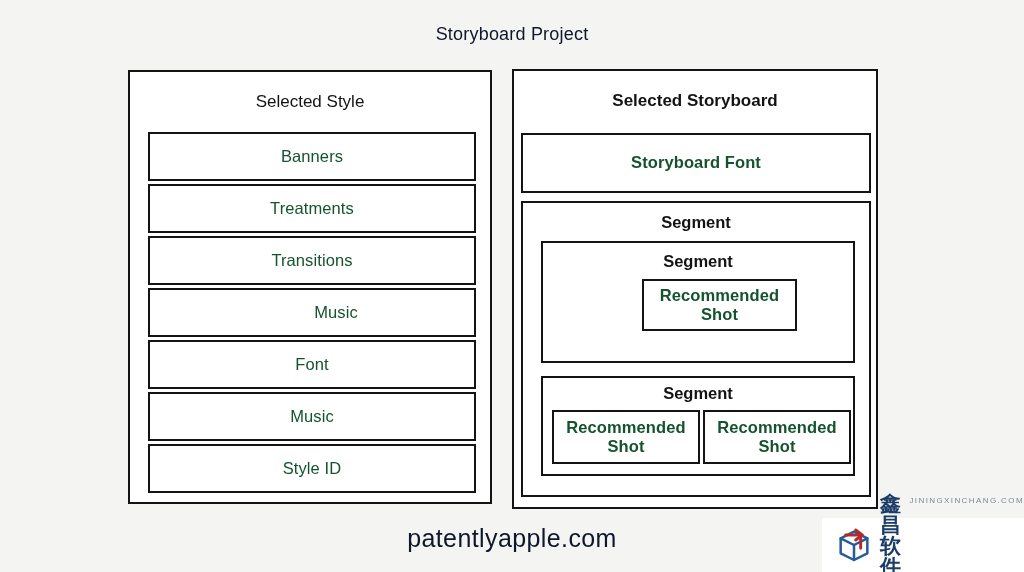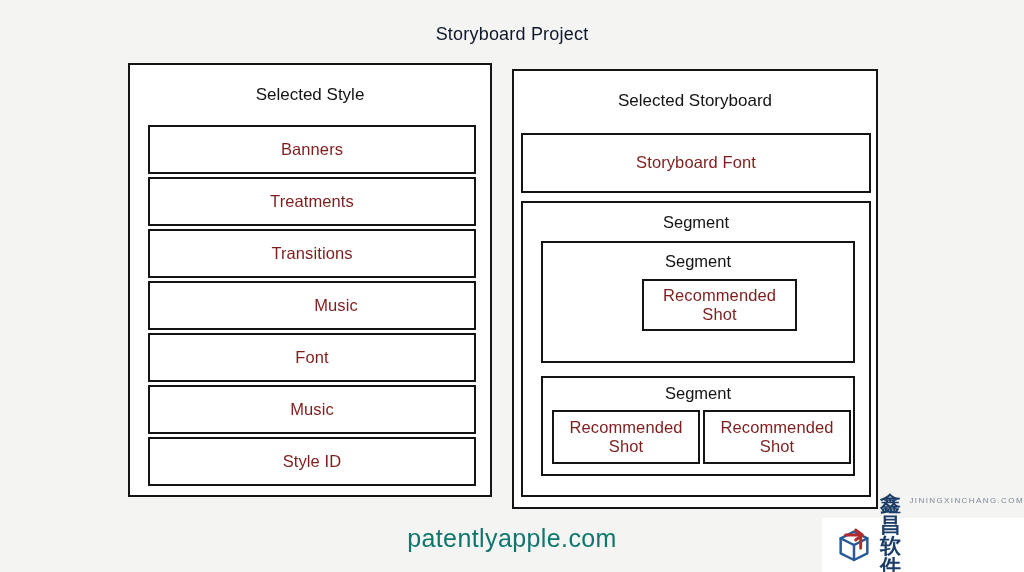--- a/index.html
+++ b/index.html
@@ -32,52 +32,52 @@
   .box {
     position: absolute;
     background: #ffffff;
     border: 2px solid #141414;
     box-sizing: border-box;
   }
   .box-label {
     text-align: center;
     font-size: 16.5px;
     line-height: 1.18;
-    color: #7f1d1d;
+    color: #14532d;
     letter-spacing: 0.1px;
   }
 
   
   .panel {
     padding-top: 0;
   }
   .panel-header {
     position: absolute;
     left: 0;
     width: 100%;
     text-align: center;
     font-size: 17px;
     color: #131313;
   }
 
   
-  #panel-style       { left: 128px; top: 63px;  width: 364px; height: 434px; }
+  #panel-style       { left: 128px; top: 70px;  width: 364px; height: 434px; }
   #panel-style-title { top: 20px; }
 
   .style-row {
     left: 18px;
     width: 328px;
     height: 49px;
     display: flex;
     align-items: center;
     justify-content: center;
   }
 
   
-  #panel-storyboard       { left: 512px; top: 69px; width: 366px; height: 440px; }
+  #panel-storyboard       { left: 512px; top: 69px; width: 366px; height: 440px; font-weight: bold; }
   #panel-storyboard-title { top: 20px; }
 
   #storyboard-type {
     left: 7px;
     top: 62px;
     width: 350px;
     height: 60px;
     display: flex;
     align-items: center;
     justify-content: center;
@@ -147,21 +147,21 @@
   }
 
   
   .watermark {
     position: absolute;
     left: 0;
     top: 524px;
     width: 1024px;
     text-align: center;
     font-size: 25px;
-    color: #0f766e;
+    color: #0f172a;
     letter-spacing: 0.4px;
   }
 
   
   .badge {
     position: absolute;
     left: 822px;
     top: 518px;
     width: 202px;
     height: 54px;

